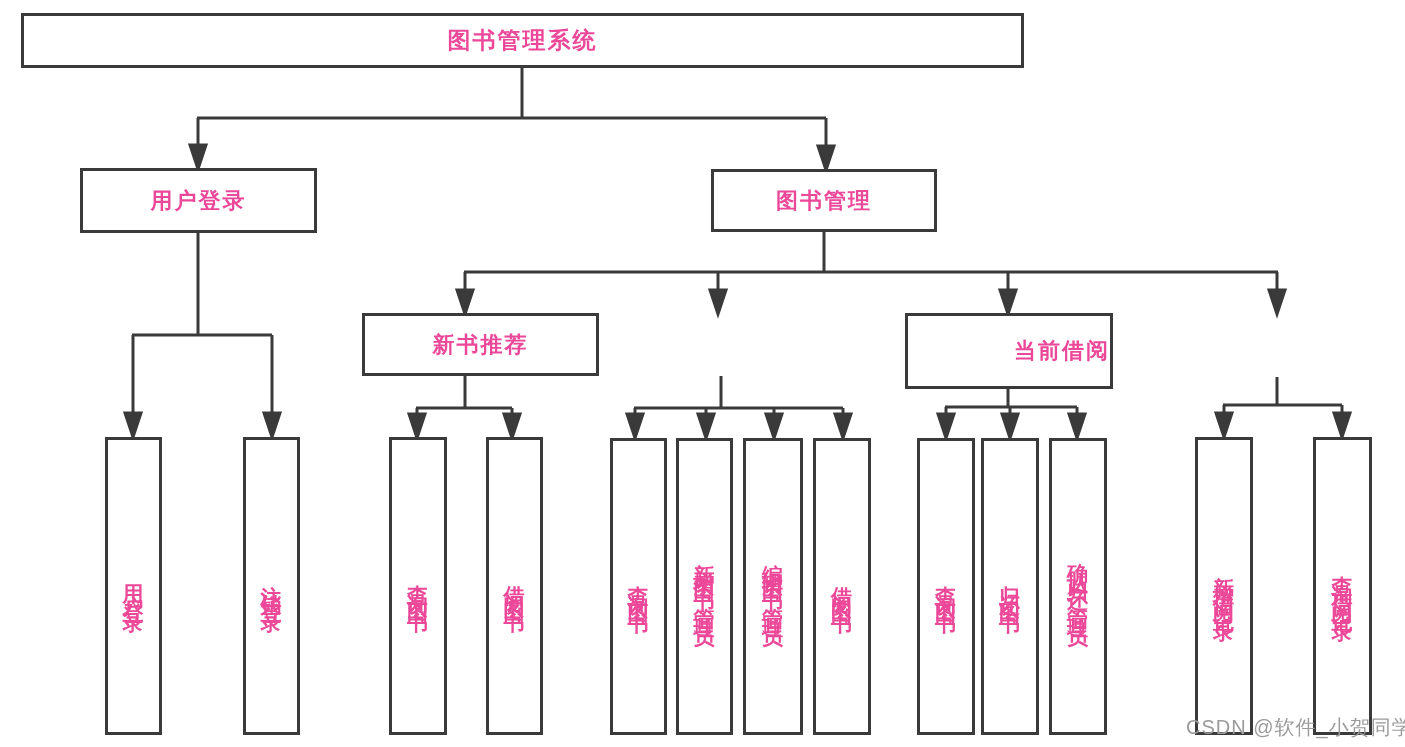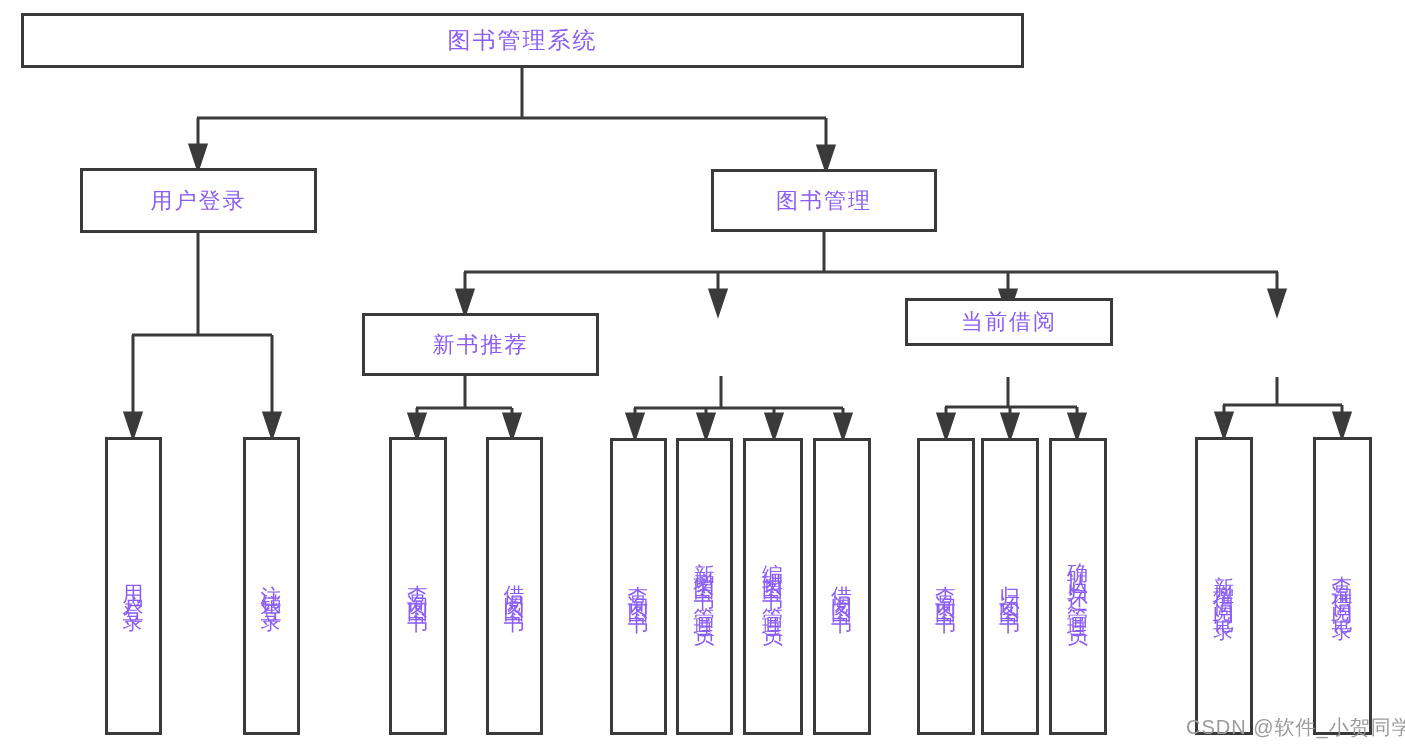--- a/index.html
+++ b/index.html
@@ -18,22 +18,23 @@
     z-index: 1;
   }
   .box {
     position: absolute;
     box-sizing: border-box;
     border: 3px solid #3a3a3a;
     background: #ffffff;
     display: flex;
     align-items: center;
     justify-content: center;
-    color: #8b5cf6;
+    color: #ec4899;
     z-index: 2;
+    font-weight: bold;
   }
   .hlabel {
     font-size: 22px;
     letter-spacing: 2px;
     white-space: nowrap;
   }
   .root-label { font-size: 23px; }
   .vlabel {
     writing-mode: vertical-rl;
     text-orientation: mixed;
@@ -134,21 +135,21 @@
   <div class="box" style="left:80px; top:168px; width:237px; height:65px;">
     <span class="hlabel">用户登录</span>
   </div>
   <div class="box" style="left:711px; top:169px; width:226px; height:63px;">
     <span class="hlabel">图书管理</span>
   </div>
 
   <div class="box" style="left:362px; top:313px; width:237px; height:63px;">
     <span class="hlabel">新书推荐</span>
   </div>
-  <div class="box" style="left:905px; top:298px; width:208px; height:48px;">
+  <div class="box" style="left:905px; top:313px; width:208px; height:76px;justify-content:flex-end;">
     <span class="hlabel">当前借阅</span>
   </div>
 
   <div class="box" style="left:105px; top:437px; width:57px; height:298px;">
     <span class="vlabel">用户登录</span>
   </div>
   <div class="box" style="left:243px; top:437px; width:57px; height:298px;">
     <span class="vlabel">注销登录</span>
   </div>
 

